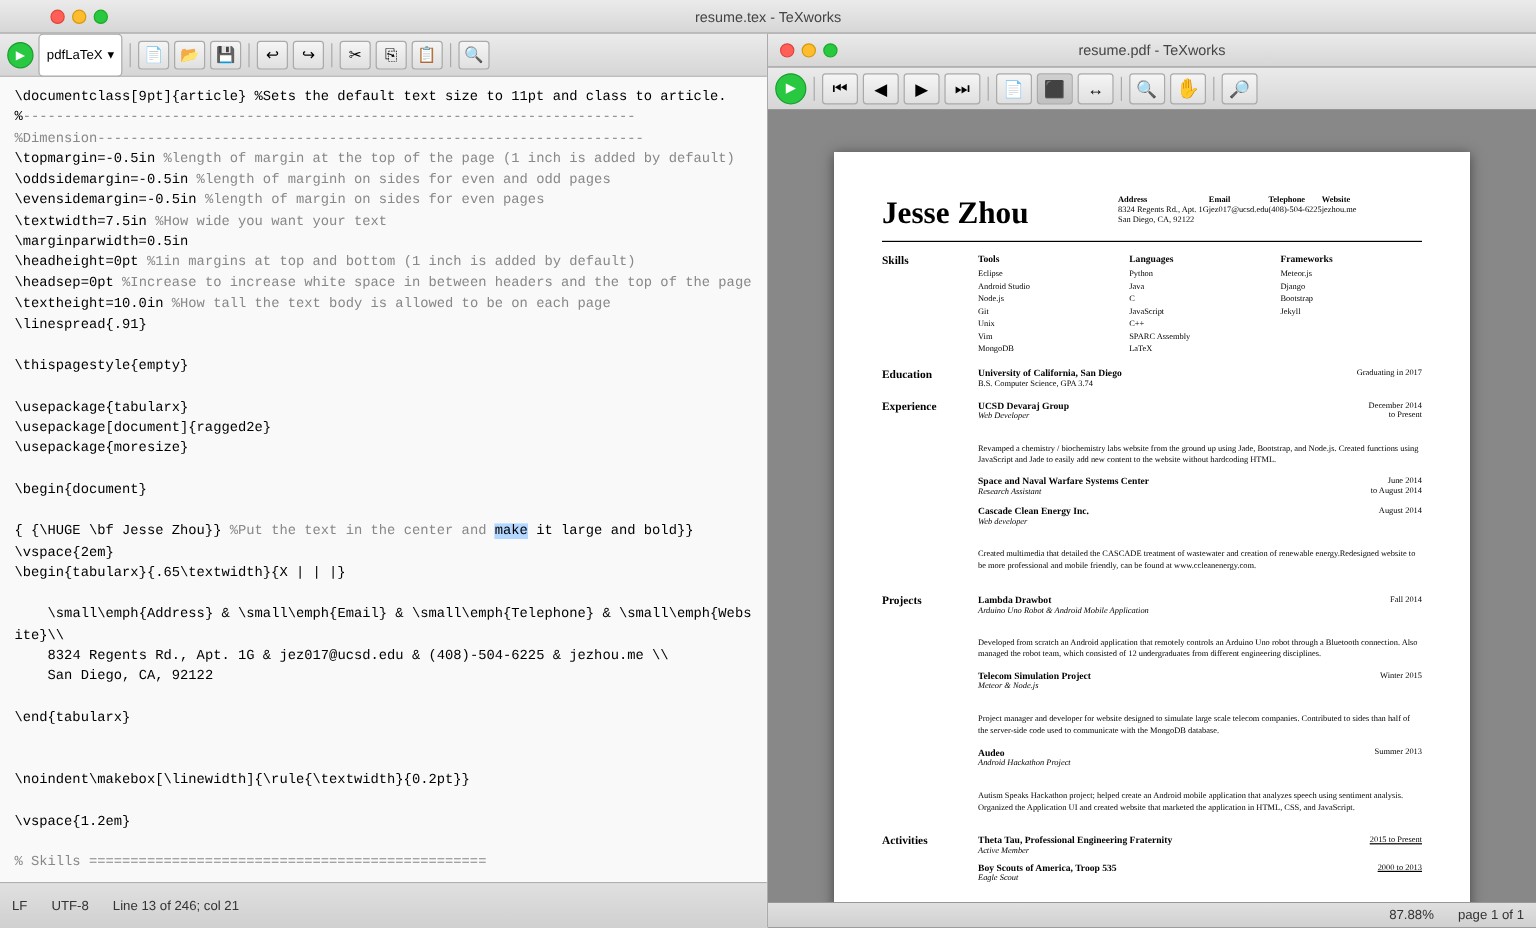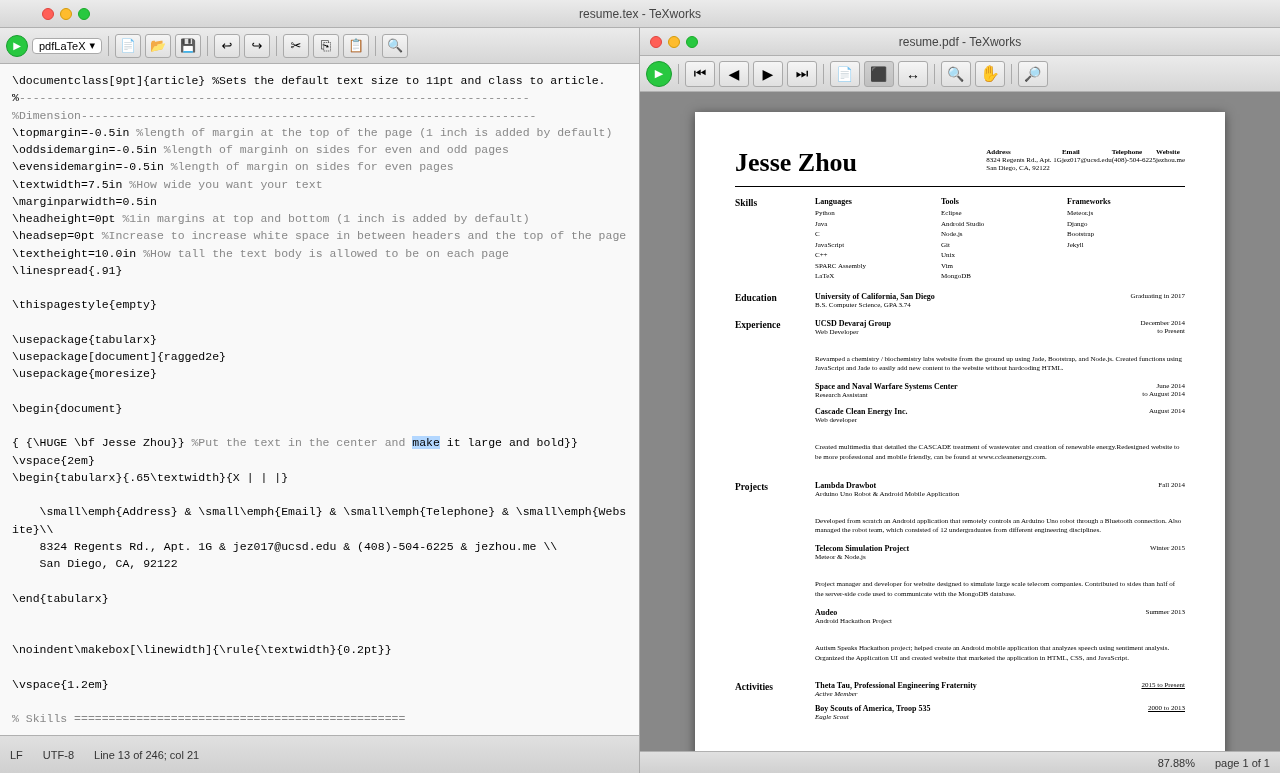--- a/index.html
+++ b/index.html
@@ -63,21 +63,21 @@
       gap: 4px;
     }
     .toolbar-dropdown {
       display: flex;
       align-items: center;
       background: white;
       border: 1px solid #aaa;
       border-radius: 4px;
       padding: 2px 6px;
       font-size: 11px;
-      height: 16px;
+      height: 36px;
       gap: 4px;
       cursor: pointer;
     }
     .toolbar-sep {
       width: 1px;
       height: 20px;
       background: #aaa;
       margin: 0 2px;
     }
     .toolbar-btn {
@@ -177,21 +177,21 @@
     .preview-btn.active {
       background: linear-gradient(to bottom, #d0d0d0, #c0c0c0);
     }
 
     .preview-content {
       flex: 1;
       overflow-y: auto;
       display: flex;
       justify-content: center;
       align-items: flex-start;
-      padding: 20px;
+      padding: 35px;
       background: #888;
     }
 
     
     .pdf-page {
       width: 530px;
       min-height: 700px;
       background: white;
       box-shadow: 0 2px 10px rgba(0,0,0,0.5);
       padding: 36px 40px 36px 40px;
@@ -210,21 +210,21 @@
       font-weight: bold;
       color: #000;
       flex-shrink: 0;
       margin-right: 20px;
     }
     .resume-contact-grid {
       display: flex;
       font-size: 7.5px;
       color: #000;
       flex: 1;
-      justify-content: flex-end;
+      justify-content: center;
     }
     .contact-col {}
     .contact-label { font-weight: bold; font-size: 7px; }
     .contact-val { font-size: 7px; }
     .resume-divider {
       border: none;
       border-top: 0.8px solid #000;
       margin: 4px 0 10px 0;
     }
 
@@ -268,21 +268,21 @@
     
     .exp-entry {
       margin-bottom: 8px;
     }
     .exp-header {
       display: flex;
       justify-content: space-between;
       align-items: flex-start;
     }
     .exp-company { font-size: 8px; font-weight: bold; }
-    .exp-role { font-size: 7px; }
+    .exp-role { font-size: 7px; font-style: italic; }
     .exp-date { font-size: 7px; text-align: right; white-space: nowrap; }
     .exp-desc { font-size: 7px; line-height: 1.4; margin-top: 19px; }
 
     
     .proj-entry {
       margin-bottom: 8px;
     }
 
     
     .act-entry {
@@ -447,40 +447,40 @@
           </div>
         </div>
 
         <hr class="resume-divider">
 
         <div class="resume-section">
           <div class="section-label">Skills</div>
           <div class="section-content">
             <div class="skills-grid">
               <div class="skills-col">
+                <div class="skills-col-header">Tools</div>
+                <div class="skills-item">Eclipse</div>
+                <div class="skills-item">Android Studio</div>
+                <div class="skills-item">Node.js</div>
+                <div class="skills-item">Git</div>
+                <div class="skills-item">Unix</div>
+                <div class="skills-item">Vim</div>
+                <div class="skills-item">MongoDB</div>
+              </div>
+              <div class="skills-col">
                 <div class="skills-col-header">Languages</div>
                 <div class="skills-item">Python</div>
                 <div class="skills-item">Java</div>
                 <div class="skills-item">C</div>
                 <div class="skills-item">JavaScript</div>
                 <div class="skills-item">C++</div>
                 <div class="skills-item">SPARC Assembly</div>
                 <div class="skills-item">LaTeX</div>
               </div>
               <div class="skills-col">
-                <div class="skills-col-header">Tools</div>
-                <div class="skills-item">Eclipse</div>
-                <div class="skills-item">Android Studio</div>
-                <div class="skills-item">Node.js</div>
-                <div class="skills-item">Git</div>
-                <div class="skills-item">Unix</div>
-                <div class="skills-item">Vim</div>
-                <div class="skills-item">MongoDB</div>
-              </div>
-              <div class="skills-col">
                 <div class="skills-col-header">Frameworks</div>
                 <div class="skills-item">Meteor.js</div>
                 <div class="skills-item">Django</div>
                 <div class="skills-item">Bootstrap</div>
                 <div class="skills-item">Jekyll</div>
               </div>
             </div>
           </div>
         </div>
 

